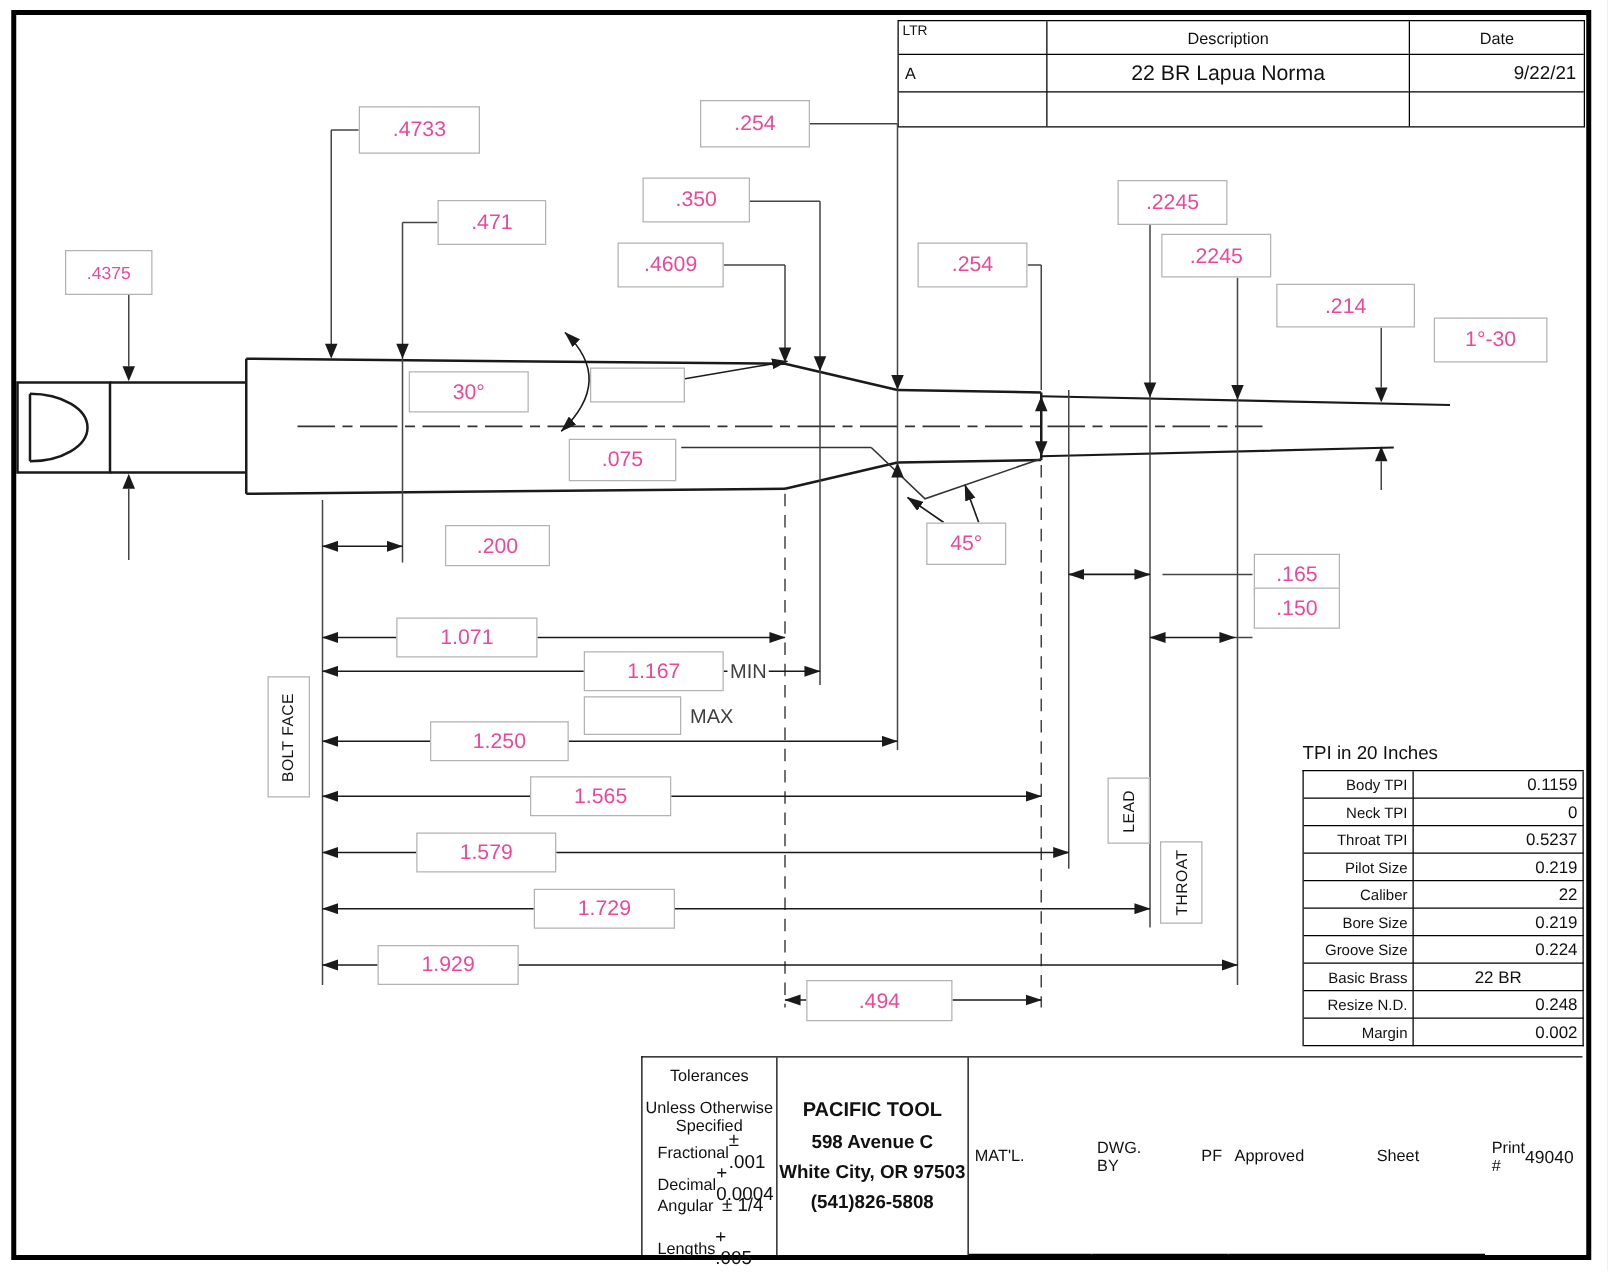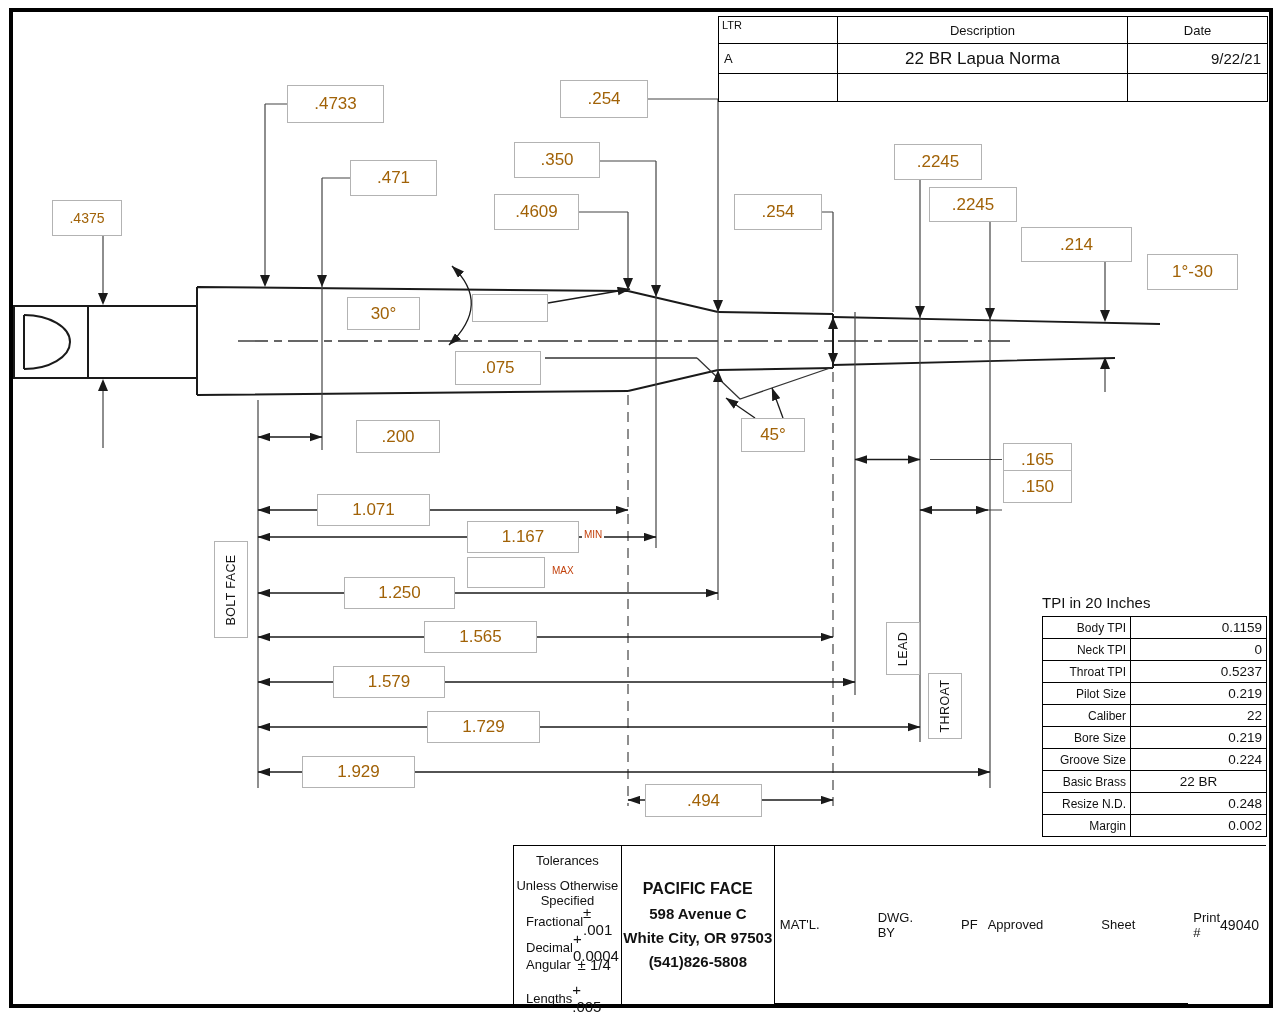--- a/index.html
+++ b/index.html
@@ -1,23 +1,23 @@
 <!DOCTYPE html>
 <html><head>
 <meta charset="utf-8">
 <style>
   html,body{margin:0;padding:0;background:#e8e8e8;}
   .sheet{position:relative;width:1286px;height:1020px;background:#fff;font-family:"Liberation Sans",sans-serif;color:#111;overflow:hidden;}
   .sheet-border{position:absolute;left:9px;top:8px;width:1264px;height:1000px;border:4px solid #000;box-sizing:border-box;z-index:2;pointer-events:none;}
   svg.draw{position:absolute;left:0;top:0;z-index:1;}
 
   
-  .dim{position:absolute;display:flex;align-items:center;justify-content:center;background:#fff;border:1px solid #b3b3b3;font-size:17px;color:#a16207;z-index:3;box-sizing:border-box;}
+  .dim{position:absolute;display:flex;align-items:center;justify-content:center;background:#fff;border:1px solid #b3b3b3;font-size:17px;color:#ec4899;z-index:3;box-sizing:border-box;}
   .dim.small{font-size:14px;}
-  .tinytxt{position:absolute;font-size:10px;color:#c2410c;z-index:4;background:#fff;padding:0 2px;}
+  .tinytxt{position:absolute;font-size:16px;color:#404040;z-index:4;background:#fff;padding:0 2px;}
   .vlabel{position:absolute;background:#fff;border:1px solid #b3b3b3;display:flex;align-items:center;justify-content:center;z-index:3;box-sizing:border-box;}
   .vlabel span{transform:rotate(-90deg);white-space:nowrap;font-size:12.5px;letter-spacing:.4px;color:#141414;}
 
   
   .rt{position:absolute;left:718px;top:16px;display:grid;grid-template-columns:118px 290px 140px;grid-template-rows:26px 30px 28px;border:1px solid #000;background:#fff;z-index:4;}
   .rt>div{border-left:1px solid #000000;border-top:1px solid #000;display:flex;align-items:center;justify-content:center;font-size:13px;box-sizing:border-box;}
   .rt>div:nth-child(3n+1){border-left:none;}
   .rt>div:nth-child(-n+3){border-top:none;}
   .rt .rt-ltr{justify-content:flex-start;align-items:flex-start;padding:2px 3px;font-size:11px;}
   .rt .rt-a{justify-content:flex-start;padding-left:5px;}
@@ -144,21 +144,21 @@
   <div class="dim" style="left:287px;top:85px;width:97px;height:38px">.4733</div>
   <div class="dim" style="left:560px;top:80px;width:88px;height:38px">.254</div>
   <div class="dim" style="left:514px;top:142px;width:86px;height:36px">.350</div>
   <div class="dim" style="left:350px;top:160px;width:87px;height:36px">.471</div>
   <div class="dim" style="left:494px;top:194px;width:85px;height:36px">.4609</div>
   <div class="dim" style="left:734px;top:194px;width:88px;height:36px">.254</div>
   <div class="dim" style="left:894px;top:144px;width:88px;height:36px">.2245</div>
   <div class="dim" style="left:929px;top:187px;width:88px;height:35px">.2245</div>
   <div class="dim" style="left:1021px;top:227px;width:111px;height:35px">.214</div>
   <div class="dim" style="left:1147px;top:254px;width:91px;height:36px">1°-30</div>
-  <div class="dim" style="left:347px;top:297px;width:73px;height:33px">30°</div>
+  <div class="dim" style="left:327px;top:297px;width:96px;height:33px">30°</div>
   <div class="dim" style="left:472px;top:294px;width:76px;height:28px"></div>
   <div class="dim" style="left:455px;top:351px;width:86px;height:34px">.075</div>
   <div class="dim" style="left:741px;top:418px;width:64px;height:34px">45°</div>
   <div class="dim" style="left:356px;top:420px;width:84px;height:33px">.200</div>
   <div class="dim" style="left:317px;top:494px;width:113px;height:32px">1.071</div>
   <div class="dim" style="left:467px;top:521px;width:112px;height:32px">1.167</div>
   <div class="tinytxt" style="left:582px;top:529px">MIN</div>
   <div class="dim" style="left:467px;top:557px;width:78px;height:31px"></div>
   <div class="tinytxt" style="left:550px;top:565px">MAX</div>
   <div class="dim" style="left:344px;top:577px;width:111px;height:32px">1.250</div>
@@ -231,21 +231,21 @@
       <div class="tol-row" style="top:110px">
         <span class="tol-l">Angular</span>
         <span class="tol-v">± 1/4</span>
       </div>
       <div class="tol-row" style="top:135px">
         <span class="tol-l">Lengths</span>
         <span class="tol-v">+ .005</span>
       </div>
     </div>
     <div class="tb-co">
-      <div class="co-name">PACIFIC FACE</div>
+      <div class="co-name">PACIFIC TOOL</div>
       <div class="co-line">598 Avenue C</div>
       <div class="co-line">White City, OR 97503</div>
       <div class="co-line">(541)826-5808</div>
     </div>
     <div class="tb-info">
       <div class="info-row">
         <span class="i-l">MAT'L.</span>
         <span class="i-v"></span>
       </div>
       <div class="info-row">

